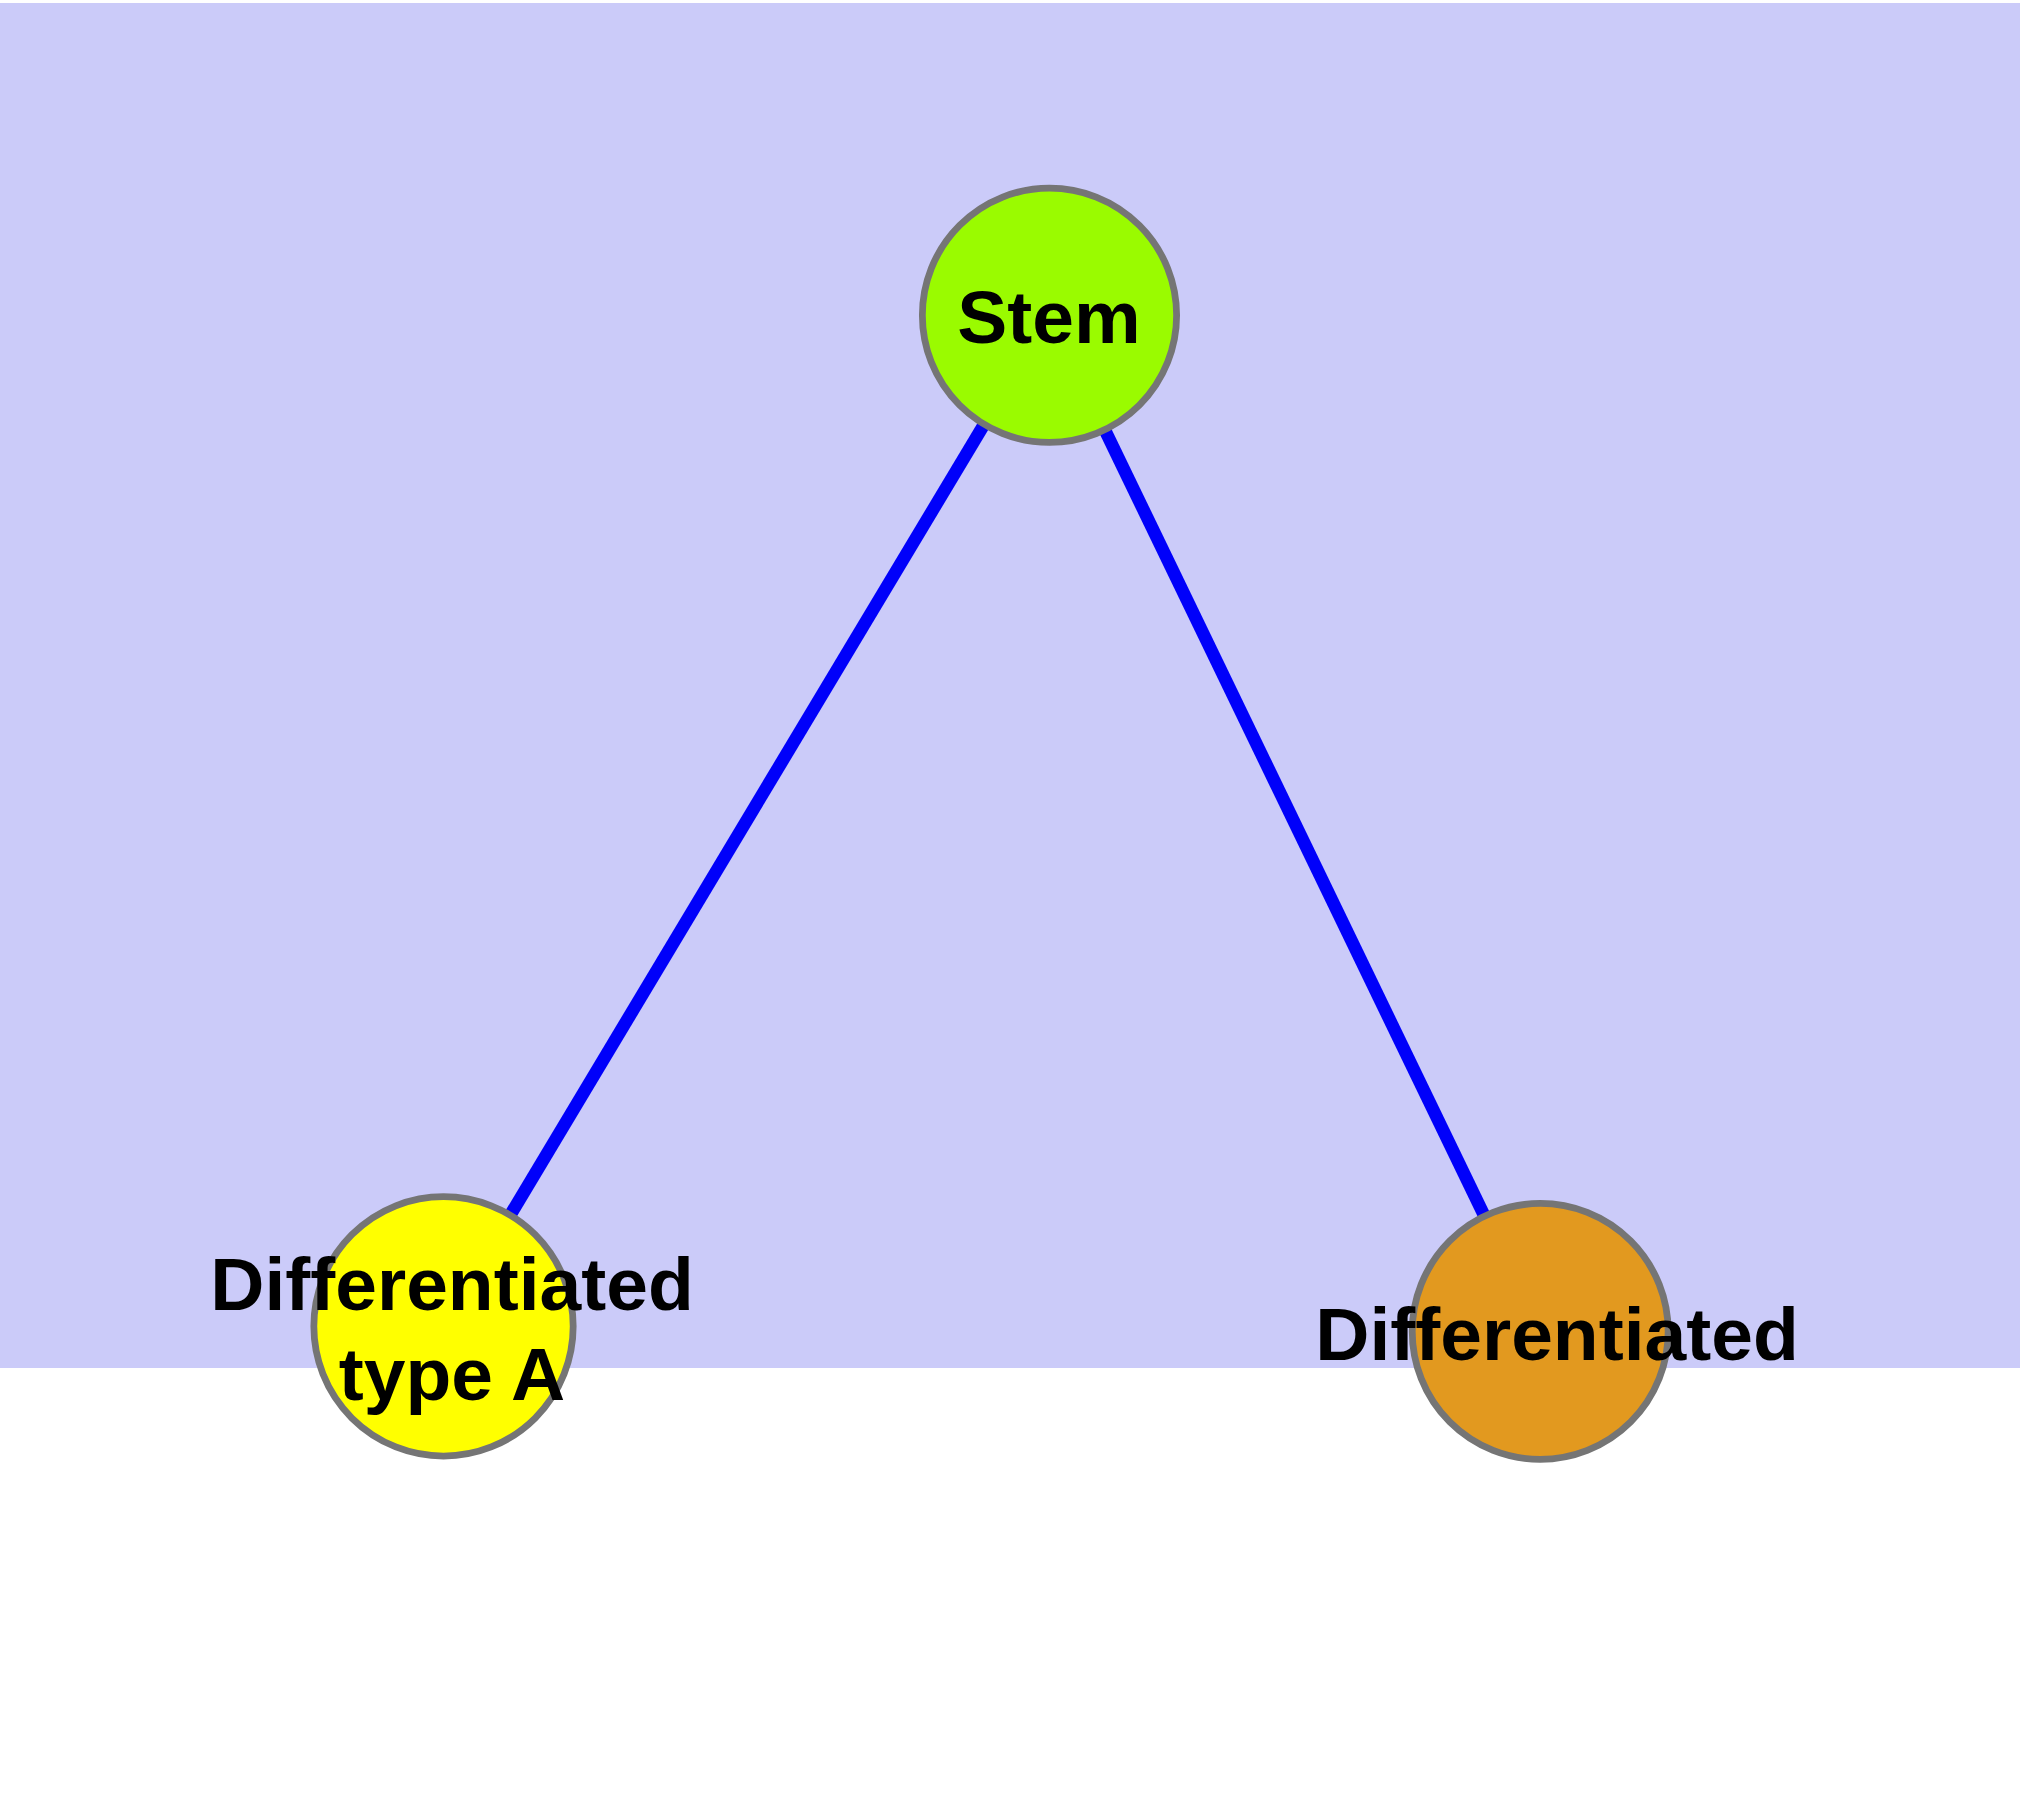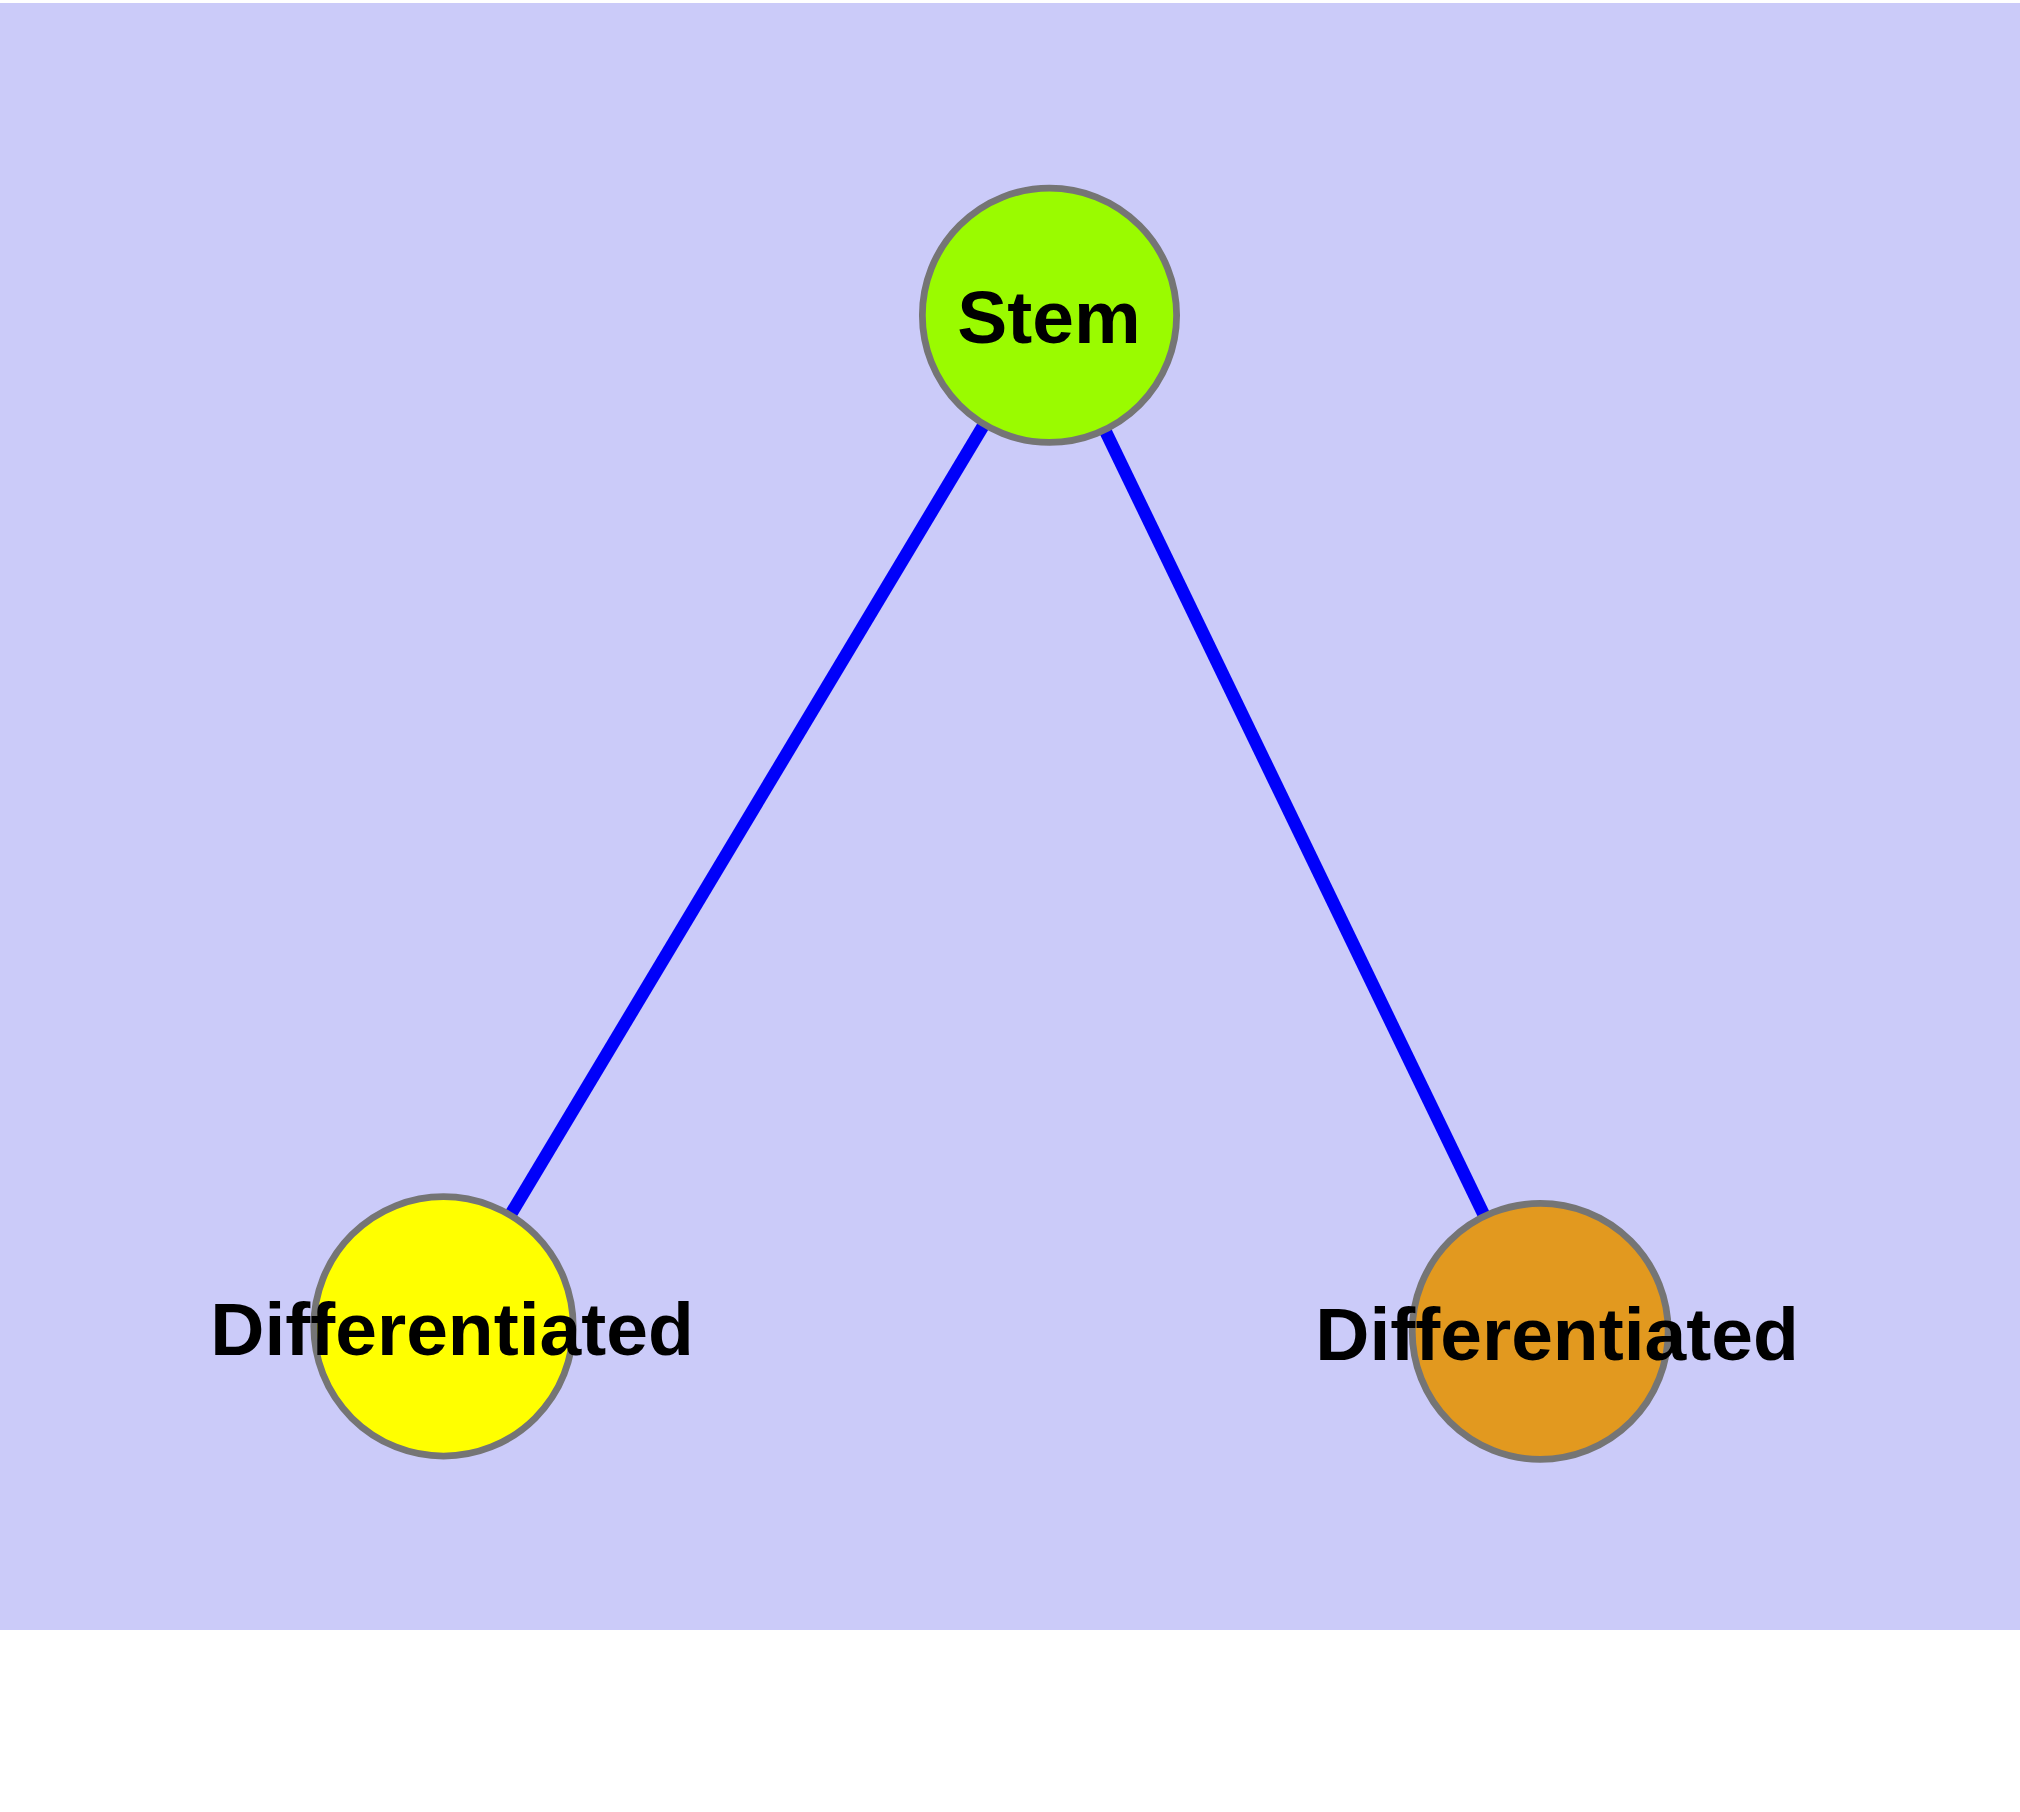--- a/index.html
+++ b/index.html
@@ -8,21 +8,21 @@
   }
   body {
     width: 2021px;
     height: 1812px;
     overflow: hidden;
     font-family: "Liberation Sans", sans-serif;
   }
   #stage {
     position: relative;
     width: 2021px;
-    height: 1630px;
+    height: 1368px;
     background: #CBCBF9; 
   }
   #top-strip {
     position: absolute;
     left: 0; top: 0;
     width: 100%; height: 2.5px;
     background: #ffffff;
   }
   #graph-svg {
     position: absolute;
@@ -61,20 +61,21 @@
 
     <circle cx="1238" cy="372" r="150" stroke-width="8" fill="#9AFB00" stroke="#757575"></circle>
     <circle cx="523" cy="1565" r="153" stroke-width="8" fill="#FFFF00" stroke="#757575"></circle>
     <circle cx="1817" cy="1571" r="151" stroke-width="8" fill="#E2991F" stroke="#757575"></circle>
   </svg>
 
   <div class="node-label" style="left:1049px; top:317px;">Stem</div>
 
   <div class="node-label" style="left:432px; top:1329px;">
     <span class="line">Differentiated</span>
+    <span class="line">type A</span>
   </div>
 
   <div class="node-label" style="left:1537px; top:1334px;">
     <span class="line">Differentiated</span>
   </div>
 
 </div>
 
 
 </body></html>

